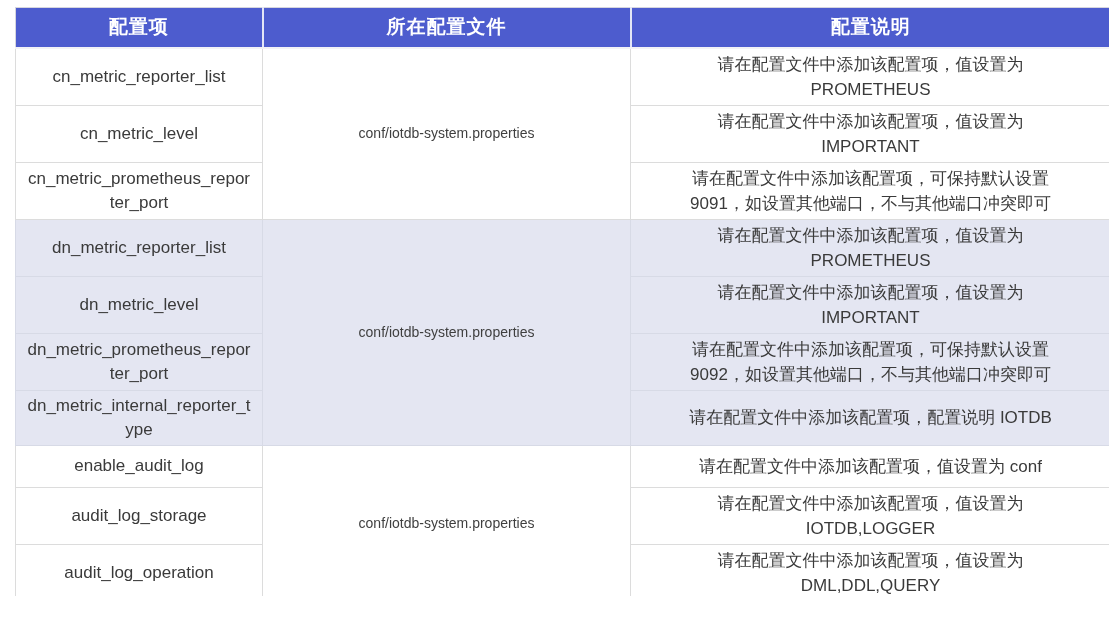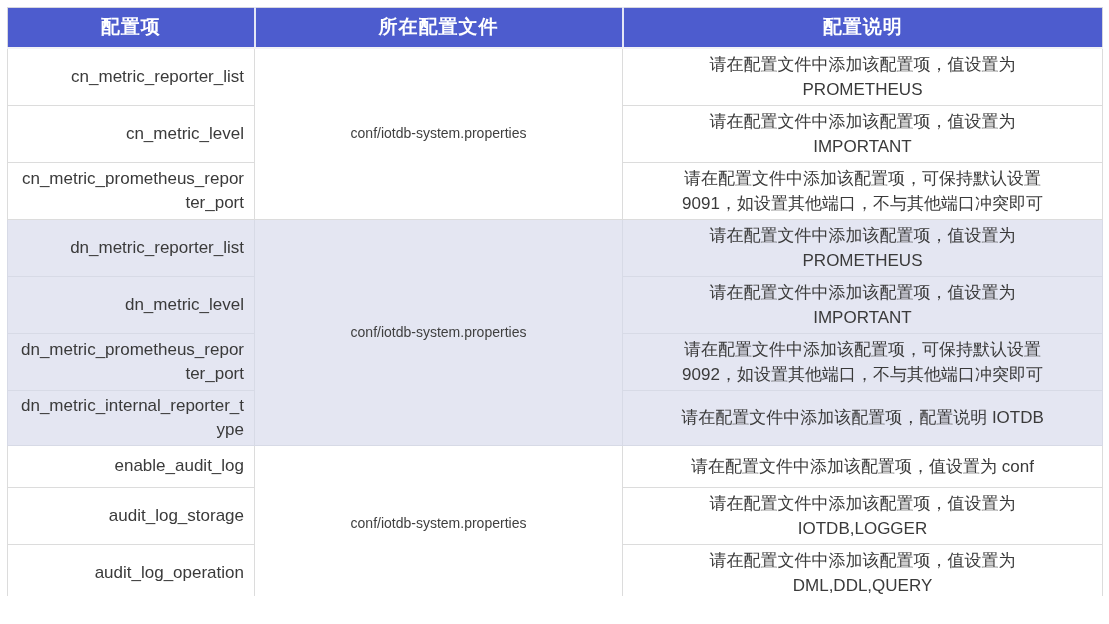--- a/index.html
+++ b/index.html
@@ -5,21 +5,21 @@
   * { box-sizing: border-box; }
   html, body {
     margin: 0;
     padding: 0;
     background: #ffffff;
     font-family: "Liberation Sans", "DejaVu Sans", sans-serif;
   }
   .page {
     width: 1109px;
     height: 596px;
-    padding: 7px 7px;
+    padding: 7px 15px;
     background: #ffffff;
   }
   table.config-table {
     border-collapse: collapse;
     width: 1095px;
     table-layout: fixed;
     border: 1px solid #d6d6de;
   }
   col.c1 { width: 247px; }
   col.c2 { width: 368px; }
@@ -53,21 +53,20 @@
     border: 1px solid #dcdcdc;
   }
   tr.group-lav td {
     background: #e4e6f2;
     border: 1px solid #d7dae6;
   }
   td.cell-item {
     overflow-wrap: anywhere;
     word-break: break-all;
     line-height: 24px;
-    text-align: right;
   }
   td.cell-file {
     font-size: 14px;
     color: #3f3f3f;
   }
   td.cell-desc {
     white-space: pre-line;
     margin-top: 24px;
   }
 </style>

